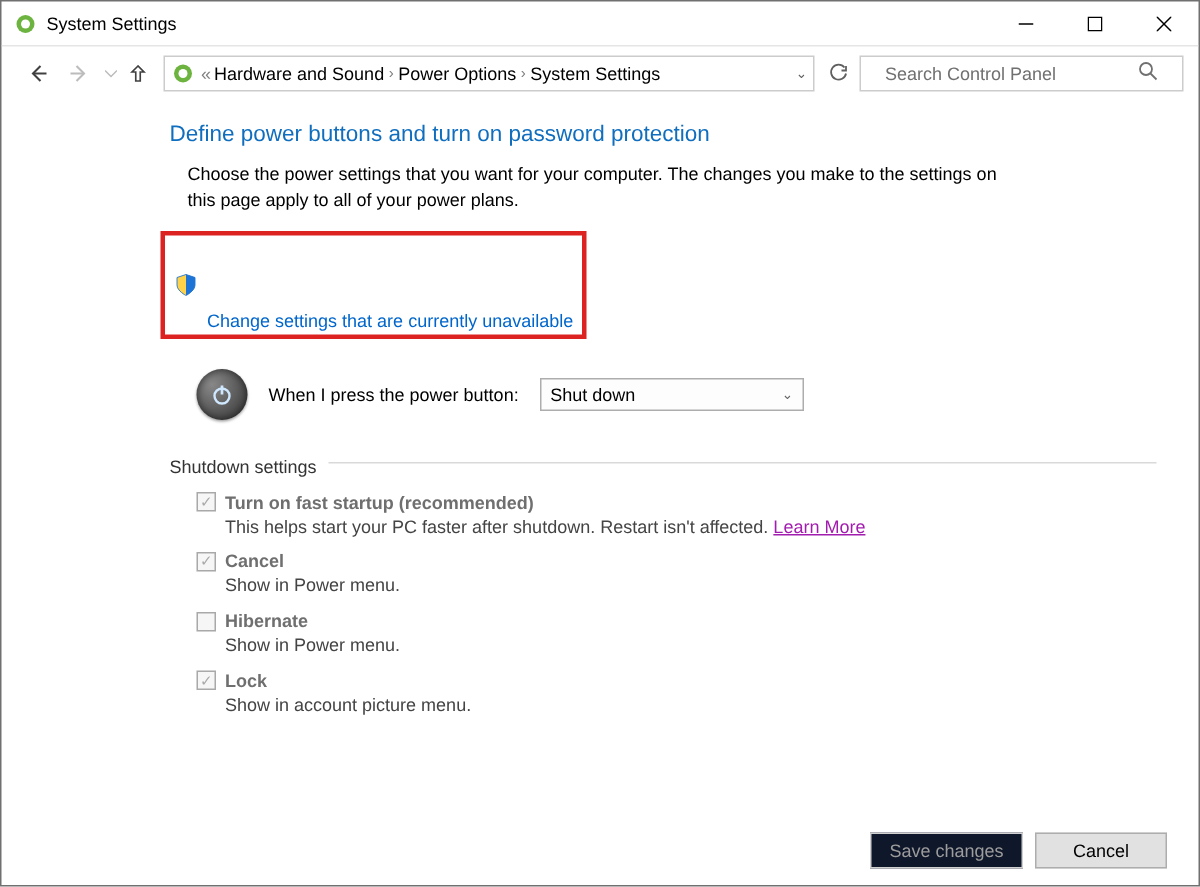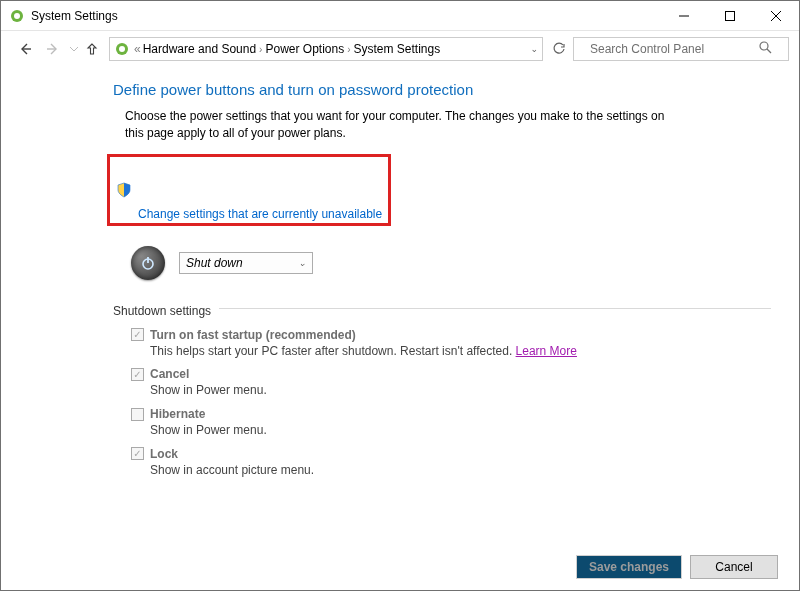--- a/index.html
+++ b/index.html
@@ -34,35 +34,35 @@
     .intro { font-size: 12px; line-height: 1.4; margin-bottom: 8px; max-width: 560px; margin-left: 12px; }
     .highlight-box { display: inline-flex; align-items: center; border: 3px solid #d22; padding: 2px 6px; margin: 4px 0 10px -6px; }
     .shield-icon { width: 16px; height: 16px; margin-right: 6px; }
     .change-link { color: #0066cc; margin-top: 48px; }
     .section-label { font-size: 12px; color: #333; margin: 8px 0 4px 0; }
     .section-row { display: flex; align-items: center; }
     .section-hr { flex: 1; height: 1px; background: #d9d9d9; margin-left: 8px; }
     .power-row { display: flex; align-items: center; margin: 10px 0 16px 18px; gap: 14px; }
     .power-icon { width: 34px; height: 34px; border-radius: 50%; background: radial-gradient(circle at 30% 30%, #888, #333); display: flex; align-items: center; justify-content: center; box-shadow: inset 0 0 6px rgba(0,0,0,0.6), 0 1px 2px rgba(0,0,0,0.4); }
     .power-icon svg { width: 16px; height: 16px; }
-    .dropdown { border: 1px solid #adadad; height: 22px; width: 134px; display: flex; align-items: center; padding: 0 6px; font-size: 12px; background: #fdfdfd; font-style: italic; }
+    .dropdown { border: 1px solid #adadad; height: 22px; width: 176px; display: flex; align-items: center; padding: 0 6px; font-size: 12px; background: #fdfdfd; }
     .dropdown .dd-val { flex: 1; }
     .dropdown .dd-chev { font-size: 9px; color: #666; }
     .shutdown-list { margin: 6px 0 0 18px; }
     .sd-item { margin-bottom: 8px; }
     .sd-head { display: flex; align-items: center; gap: 6px; }
     .chk { width: 13px; height: 13px; border: 1px solid #a9a9a9; display: inline-flex; align-items: center; justify-content: center; font-size: 10px; color: #a9a9a9; background: #f6f6f6; }
     .sd-label { color: #6f6f6f; font-size: 12px; font-weight: 600; }
     .sd-desc { margin-left: 19px; font-size: 12px; color: #444; line-height: 1.4; margin-top: 1px; }
     .sd-desc .link { color: #a21caf; text-decoration: underline; }
 
     
     .footer { position: absolute; bottom: 12px; right: 22px; display: flex; gap: 8px; }
     .btn { min-width: 88px; height: 24px; border: 1px solid #adadad; background: #e1e1e1; display: flex; align-items: center; justify-content: center; font-size: 12px; padding: 0 12px; }
-    .btn.disabled { color: #9c9c9c; background: #0c4a6e; border-color: #d0d0d0; font-weight: bold; }
+    .btn.disabled { color: #9c9c9c; background: #0f172a; border-color: #d0d0d0; }
     .blue-heading { color: #106ebe; font-size: 15px; font-weight: 400; margin-bottom: 10px; }
   </style>
 </head>
 <body>
 
 <div class="titlebar">
   <span class="app-icon">
     <svg viewBox="0 0 16 16">
         <circle cx="8" cy="8" r="6" fill="#6db33f"></circle>
         <circle cx="8" cy="8" r="3" fill="#fff"></circle>
@@ -156,20 +156,21 @@
     <span class="change-link">Change settings that are currently unavailable</span>
   </div>
 
   <div class="power-row">
     <span class="power-icon">
       <svg viewBox="0 0 16 16">
           <circle cx="8" cy="9" r="5" fill="none" stroke="#cfe8ff" stroke-width="1.6"></circle>
           <line x1="8" y1="2" x2="8" y2="8" stroke="#cfe8ff" stroke-width="1.8"></line>
         </svg>
     </span>
+    <span>When I press the power button:</span>
     <div class="dropdown">
       <span class="dd-val">Shut down</span>
       <span class="dd-chev">⌄</span>
     </div>
   </div>
 
   <div class="section-row">
     <span class="section-label">Shutdown settings</span>
     <span class="section-hr"></span>
   </div>

